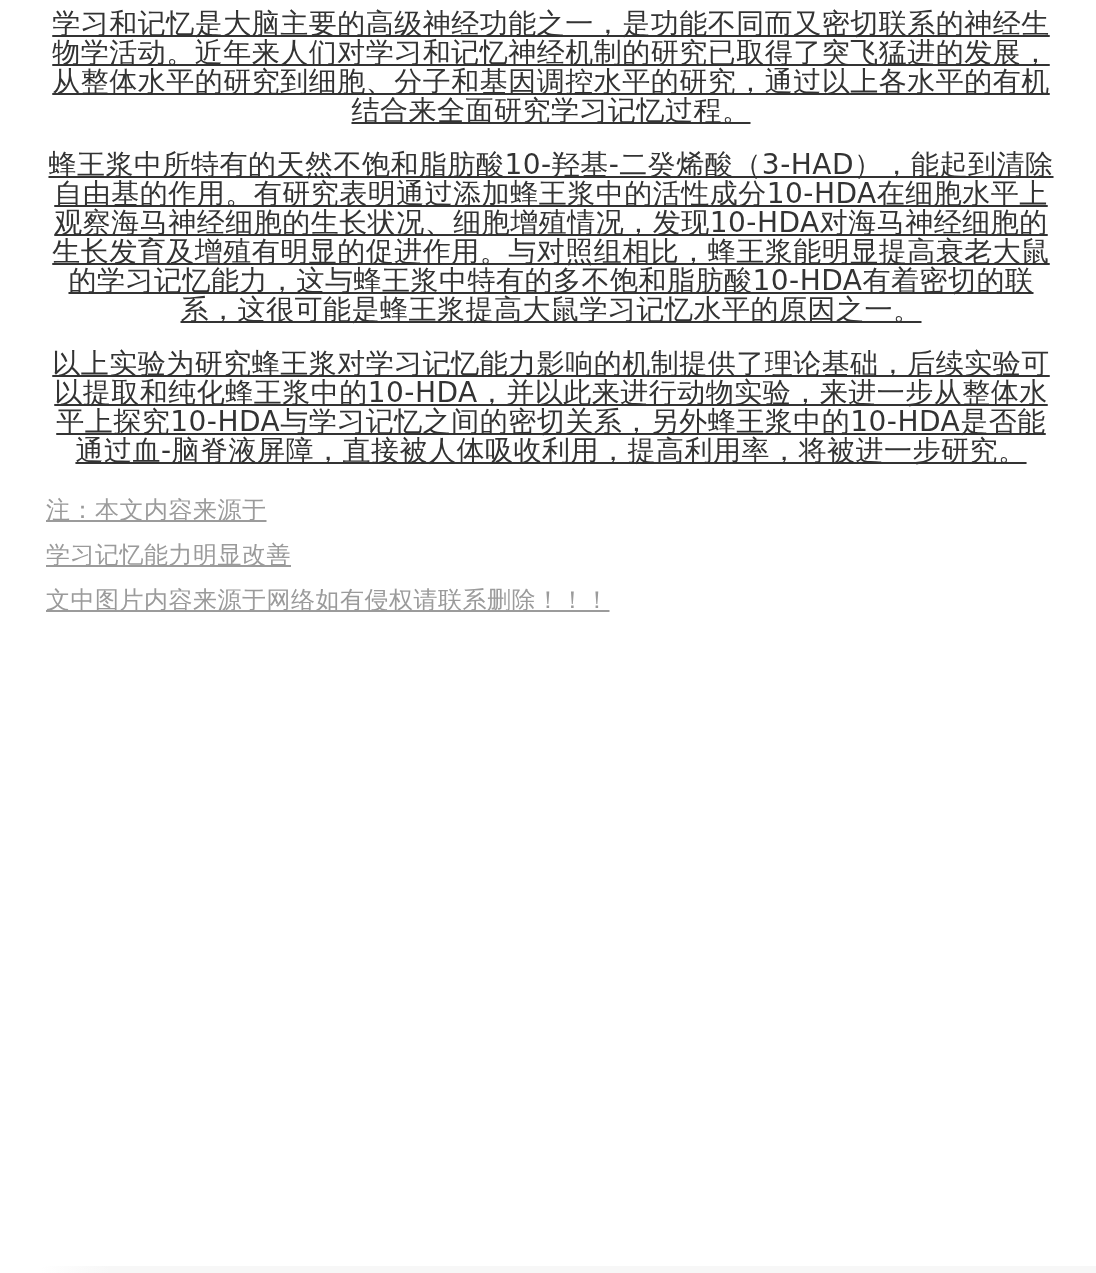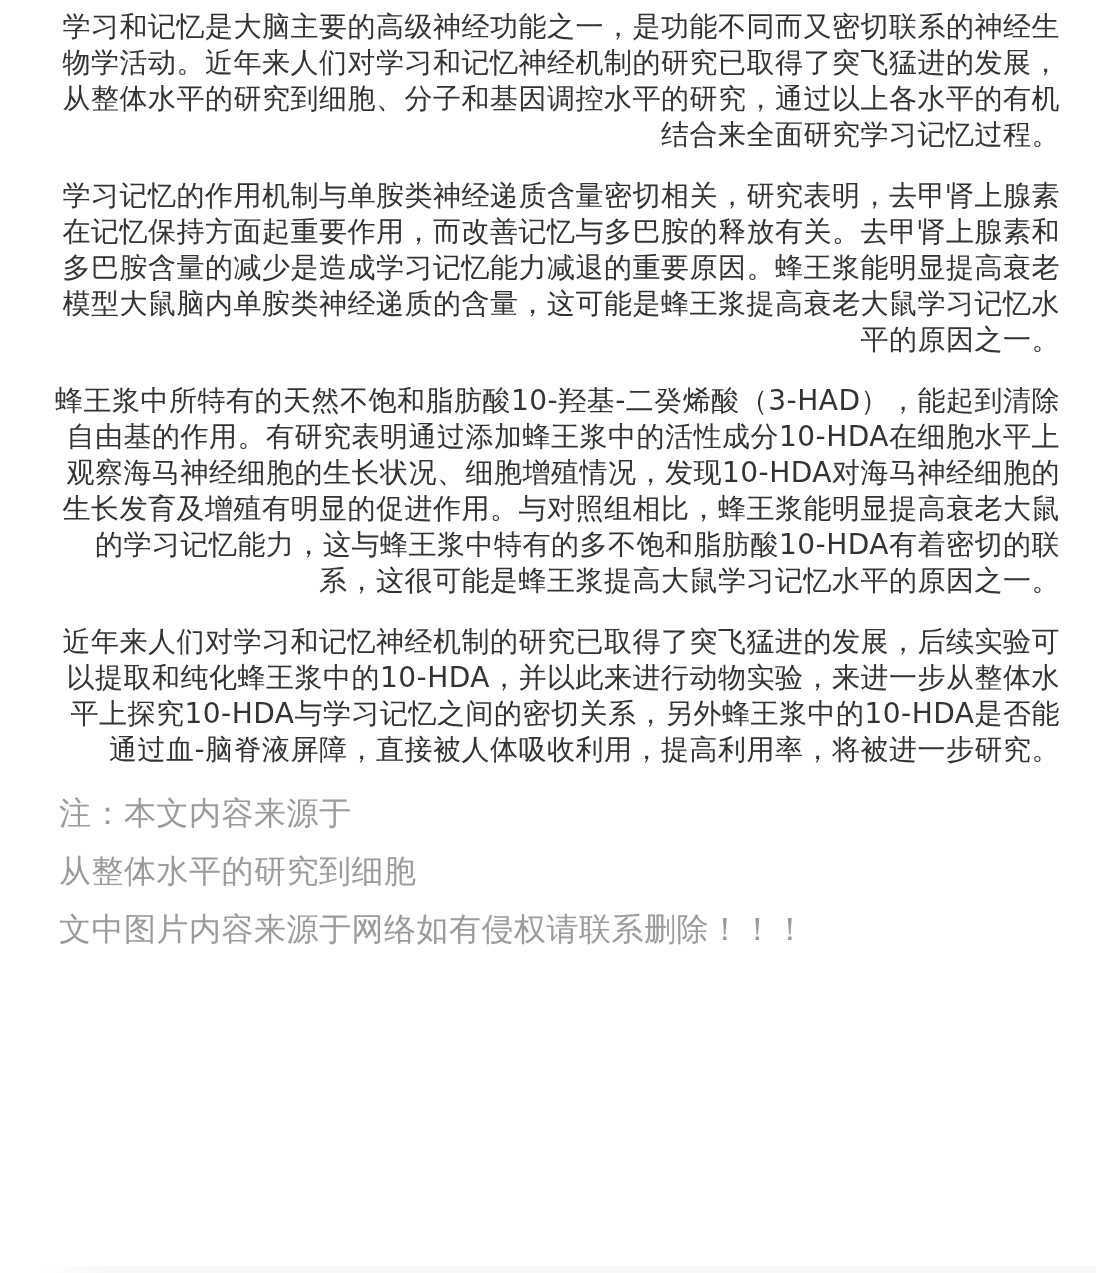--- a/index.html
+++ b/index.html
@@ -11,55 +11,56 @@
     font-family: "DejaVu Sans", "Liberation Sans", sans-serif;
     position: relative;
     overflow: hidden;
   }
   .content {
     padding: 9px 36px 0 42px;
   }
   .para {
     margin: 0 0 25px 0;
     font-size: 28px;
-    line-height: 36px;
+    line-height: 29px;
     color: #333333;
     letter-spacing: 0.5px;
-    text-align: right;
+    text-align: center;
     word-break: break-all;
+    text-decoration: underline;
   }
   .source-note {
     margin-top: 17px;
     color: #9b9b9b;
   }
   .source-note .note-line {
-    margin: 17px;
-    font-size: 32px;
+    margin: 4px;
+    font-size: 24px;
     line-height: 41px;
     letter-spacing: 0.5px;
+    text-decoration: underline;
   }
   .next-card-edge {
     position: absolute;
     bottom: 0;
     left: 40px;
     right: 0;
     height: 7px;
     border-top-left-radius: 10px;
     background: linear-gradient(to right, rgba(247,247,247,0) 0px, #f7f7f7 70px, #f7f7f7 100%);
   }
 </style>
 </head>
 <body>
 
 <main class="content">
   <p class="para">学习和记忆是大脑主要的高级神经功能之一，是功能不同而又密切联系的神经生物学活动。近年来人们对学习和记忆神经机制的研究已取得了突飞猛进的发展，从整体水平的研究到细胞、分子和基因调控水平的研究，通过以上各水平的有机结合来全面研究学习记忆过程。</p>
-  <p class="para">学习记忆的作用机制与单胺类神经递质含量密切相关，研究表明，去甲肾上腺素在记忆保持方面起重要作用，而改善记忆与多巴胺的释放有关。去甲肾上腺素和多巴胺含量的减少是造成学习记忆能力减退的重要原因。蜂王浆能明显提高衰老模型大鼠脑内单胺类神经递质的含量，这可能是蜂王浆提高衰老大鼠学习记忆水平的原因之一。</p>
   <p class="para">蜂王浆中所特有的天然不饱和脂肪酸10-羟基-二癸烯酸（3-HAD），能起到清除自由基的作用。有研究表明通过添加蜂王浆中的活性成分10-HDA在细胞水平上观察海马神经细胞的生长状况、细胞增殖情况，发现10-HDA对海马神经细胞的生长发育及增殖有明显的促进作用。与对照组相比，蜂王浆能明显提高衰老大鼠的学习记忆能力，这与蜂王浆中特有的多不饱和脂肪酸10-HDA有着密切的联系，这很可能是蜂王浆提高大鼠学习记忆水平的原因之一。</p>
-  <p class="para">近年来人们对学习和记忆神经机制的研究已取得了突飞猛进的发展，后续实验可以提取和纯化蜂王浆中的10-HDA，并以此来进行动物实验，来进一步从整体水平上探究10-HDA与学习记忆之间的密切关系，另外蜂王浆中的10-HDA是否能通过血-脑脊液屏障，直接被人体吸收利用，提高利用率，将被进一步研究。</p>
+  <p class="para">以上实验为研究蜂王浆对学习记忆能力影响的机制提供了理论基础，后续实验可以提取和纯化蜂王浆中的10-HDA，并以此来进行动物实验，来进一步从整体水平上探究10-HDA与学习记忆之间的密切关系，另外蜂王浆中的10-HDA是否能通过血-脑脊液屏障，直接被人体吸收利用，提高利用率，将被进一步研究。</p>
 
   <div class="source-note">
     <p class="note-line">注：本文内容来源于</p>
-    <p class="note-line">从整体水平的研究到细胞</p>
+    <p class="note-line">学习记忆能力明显改善</p>
     <p class="note-line">文中图片内容来源于网络如有侵权请联系删除！！！</p>
   </div>
 </main>
 
 <div class="next-card-edge"></div>
 
 </body></html>

